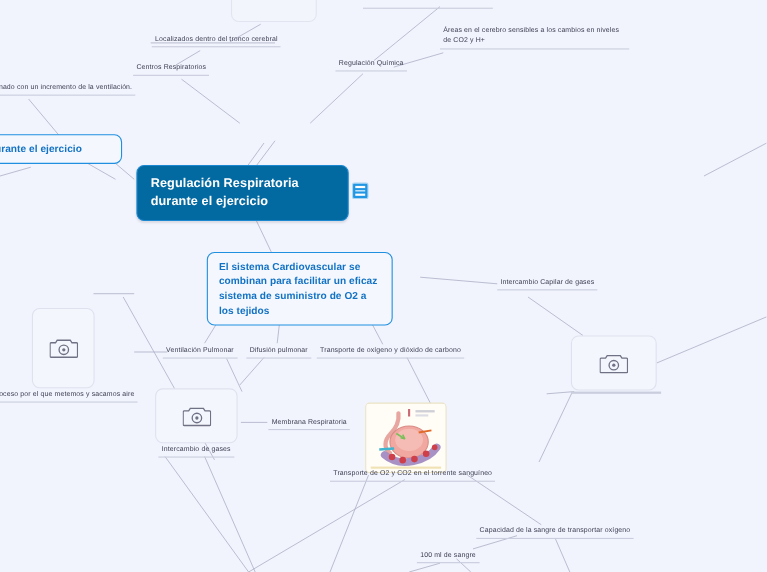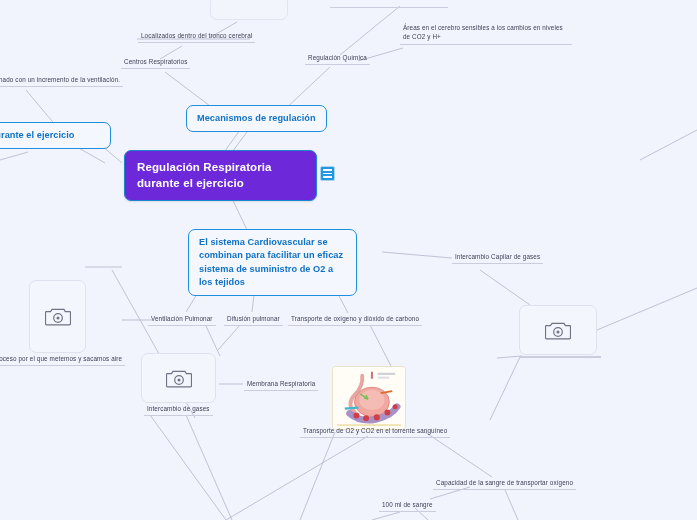--- a/index.html
+++ b/index.html
@@ -17,21 +17,21 @@
   }
   #edges {
     position: absolute; left: 0; top: 0;
     width: 697px; height: 520px;
     pointer-events: none;
   }
   .node { position: absolute; }
 
   
   .node-root {
-    background: #6d28d9;
+    background: #0369a1;
     border: 1px solid #1a87d0;
     border-radius: 7px;
     color: #ffffff;
     font-weight: bold;
     font-size: 11.5px;
     line-height: 1.35;
     padding: 9px 12px;
     letter-spacing: 0.1px;
     box-shadow: 0 1px 2px rgba(0,0,0,0.10);
   }
@@ -209,23 +209,20 @@
   </div>
 
   <div class="node node-leaf" style="left:-4px; top:75px;">
     <span>nado con un incremento de la ventilación.</span>
   </div>
 
   <div class="node node-box" style="left:-44px; top:122px; width:155px;">
     <span>onar durante el ejercicio</span>
   </div>
 
-  <div class="node node-box" style="left:186px; top:105px;">
-    <span>Mecanismos de regulación</span>
-  </div>
 
   <div class="node node-root" style="left:124px; top:150px; width:193px;">
     <span>Regulación Respiratoria durante el ejercicio</span>
   </div>
 
   <div class="node note-badge" style="left:320px; top:166px;">
     <i></i>
     <i></i>
     <i></i>
   </div>

